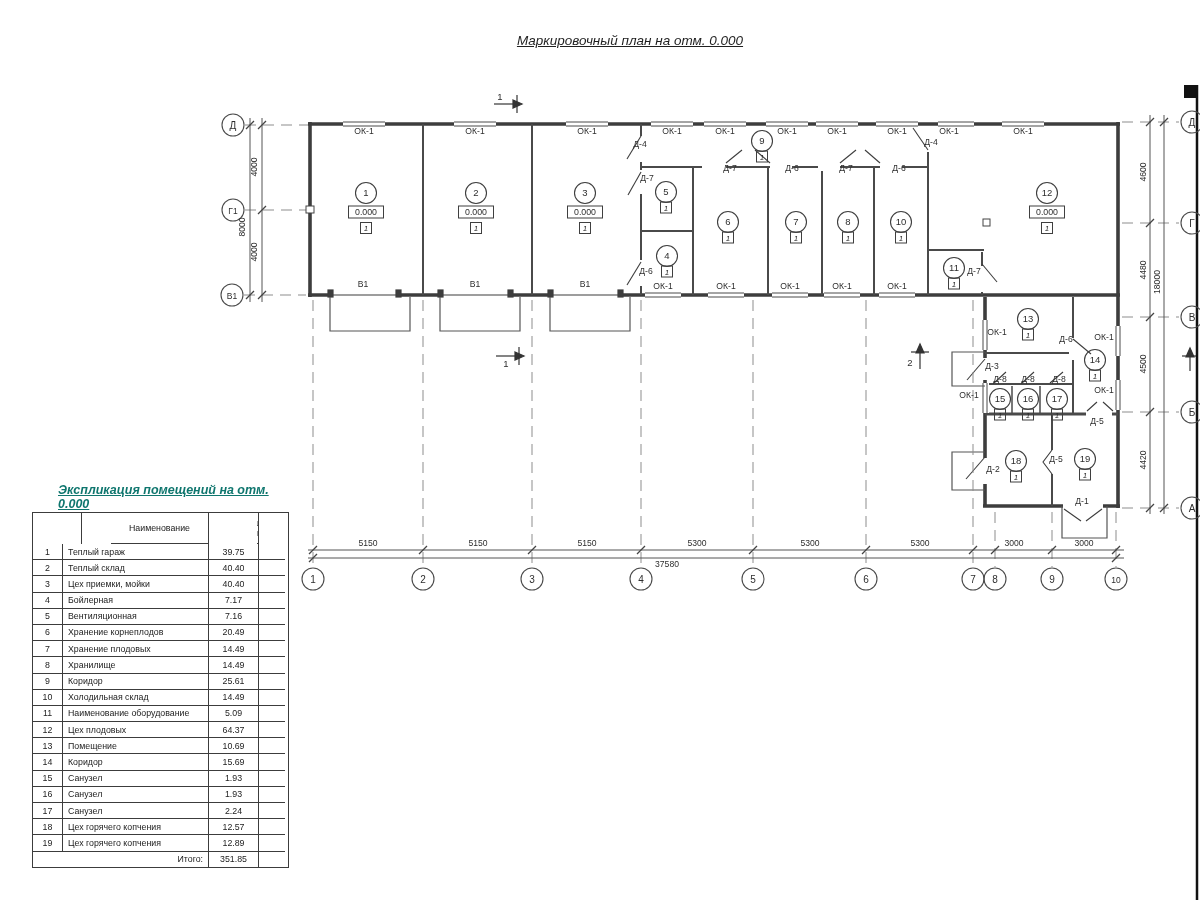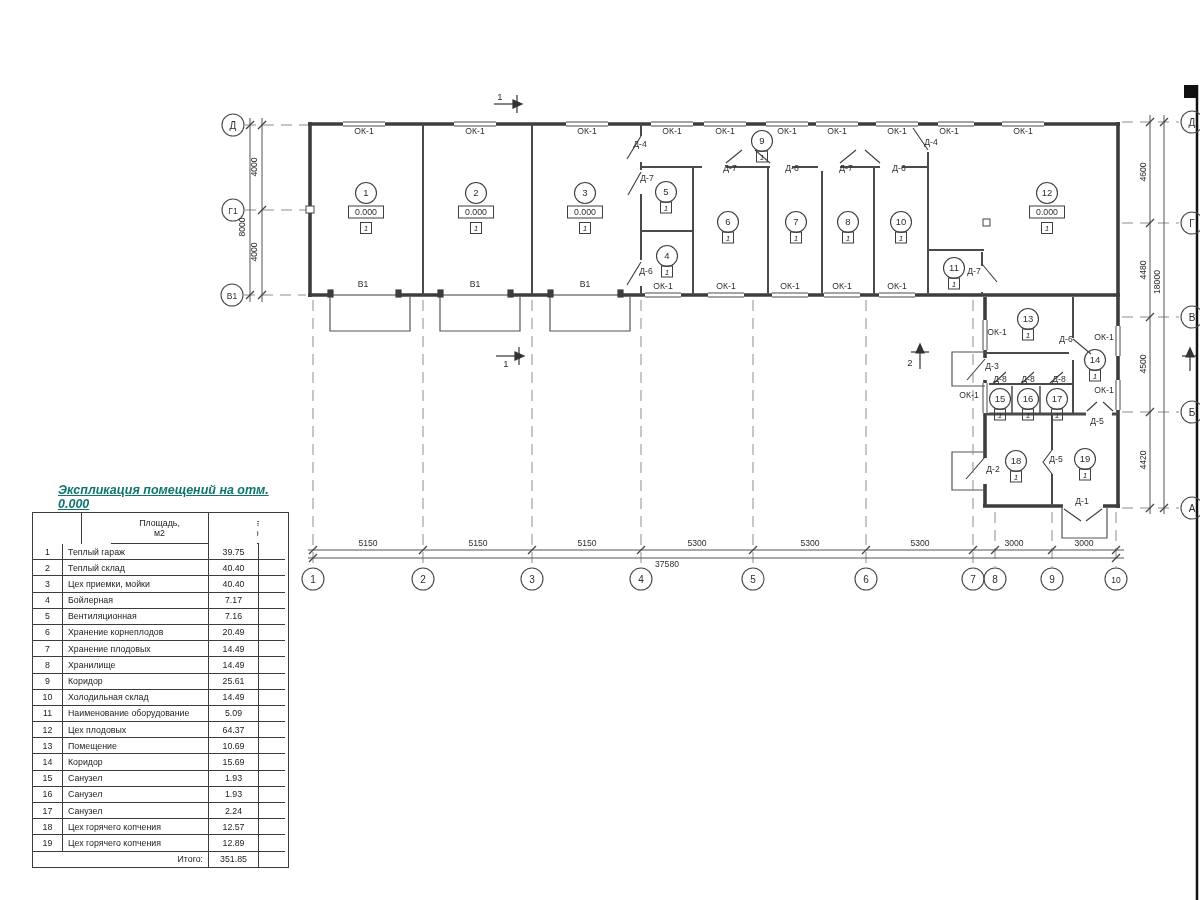--- a/index.html
+++ b/index.html
@@ -22,20 +22,21 @@
   .t-row:last-child .t-cell{border-bottom:none;}
   .t-head .t-cell{height:30px;margin-left:48px;}
   .t-body .t-cell{height:15.2px;}
   .c-name{justify-content:flex-start;text-align:right;padding-left:5px;}
   .c-total{justify-content:flex-end;text-align:left;padding-right:5px;}
 </style>
 </head>
 <body>
 
 <div class="page">
+  <div class="main-title">Маркировочный план на отм. 0.000</div>
 
   <svg id="plan-svg" width="1200" height="900" viewBox="0 0 1200 900">
 
     <g stroke="#3d3d3d" stroke-width="3.6" fill="none">
       <path d="M308,124 H1120"></path>
       <path d="M310,122 V297"></path>
       <path d="M308,295 H1120"></path>
       <path d="M1118,122 V508"></path>
       <path d="M985,297 V506"></path>
       <path d="M983,506 H1120"></path>
@@ -376,20 +377,21 @@
         <text x="910" y="366" font-size="9.5" text-anchor="middle" fill="#2e2e2e">2</text>
       </g>
   </svg>
 
   <div class="expl">
     <div class="expl-title">Экспликация помещений на отм. 0.000</div>
     <div class="expl-table" id="expl-table">
         <div class="t-row t-head">
           <div class="t-cell">Номер
 помещ.</div>
+          <div class="t-cell">Наименование</div>
           <div class="t-cell">Площадь,
 м2</div>
           <div class="t-cell">Кат.
 пом.</div>
         </div>
         <div class="t-row t-body">
           <div class="t-cell">1</div>
           <div class="t-cell c-name">Теплый гараж</div>
           <div class="t-cell">39.75</div>
           <div class="t-cell"></div>

